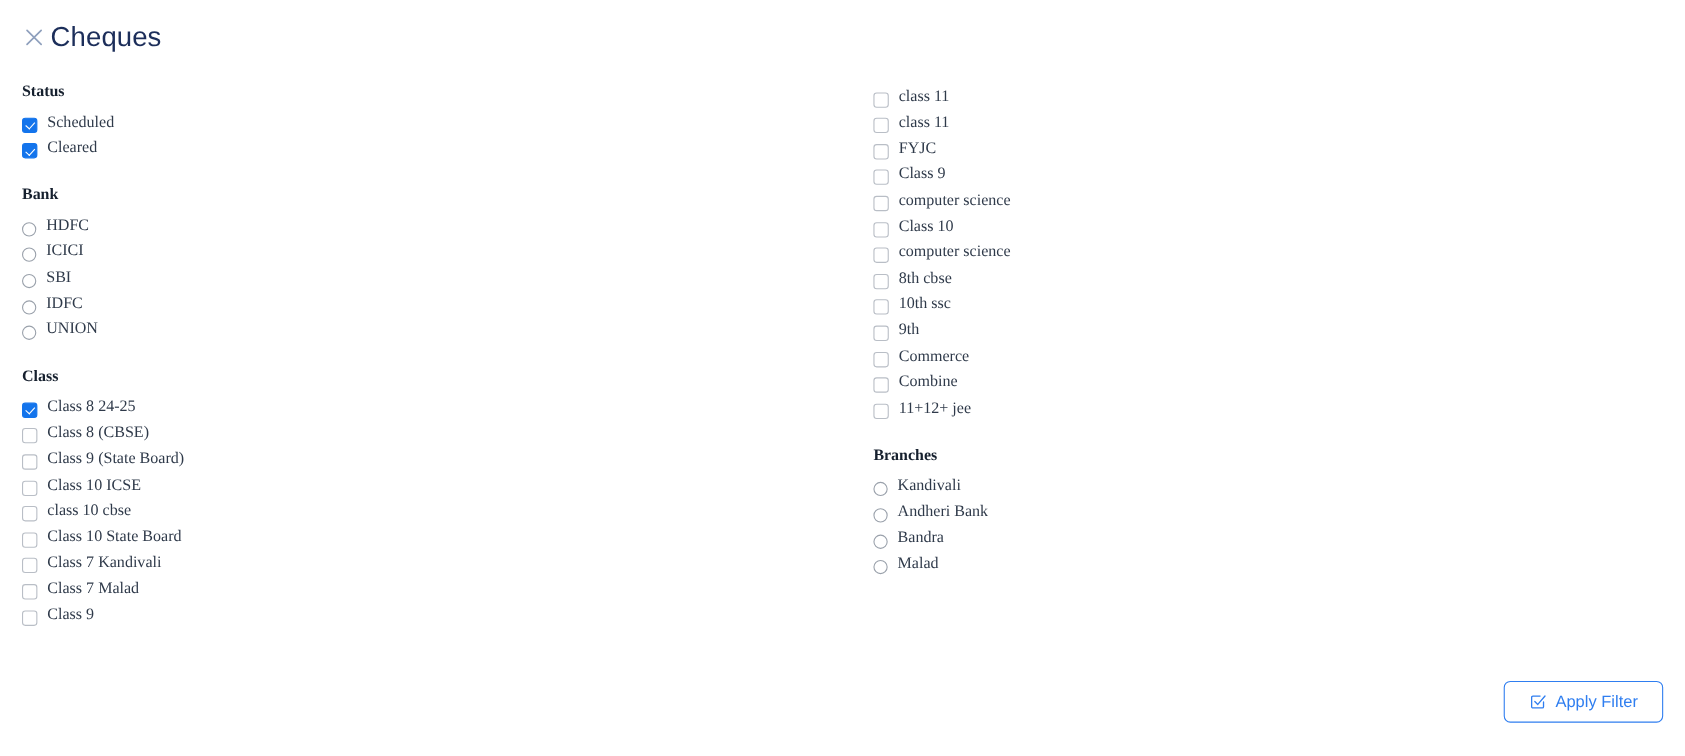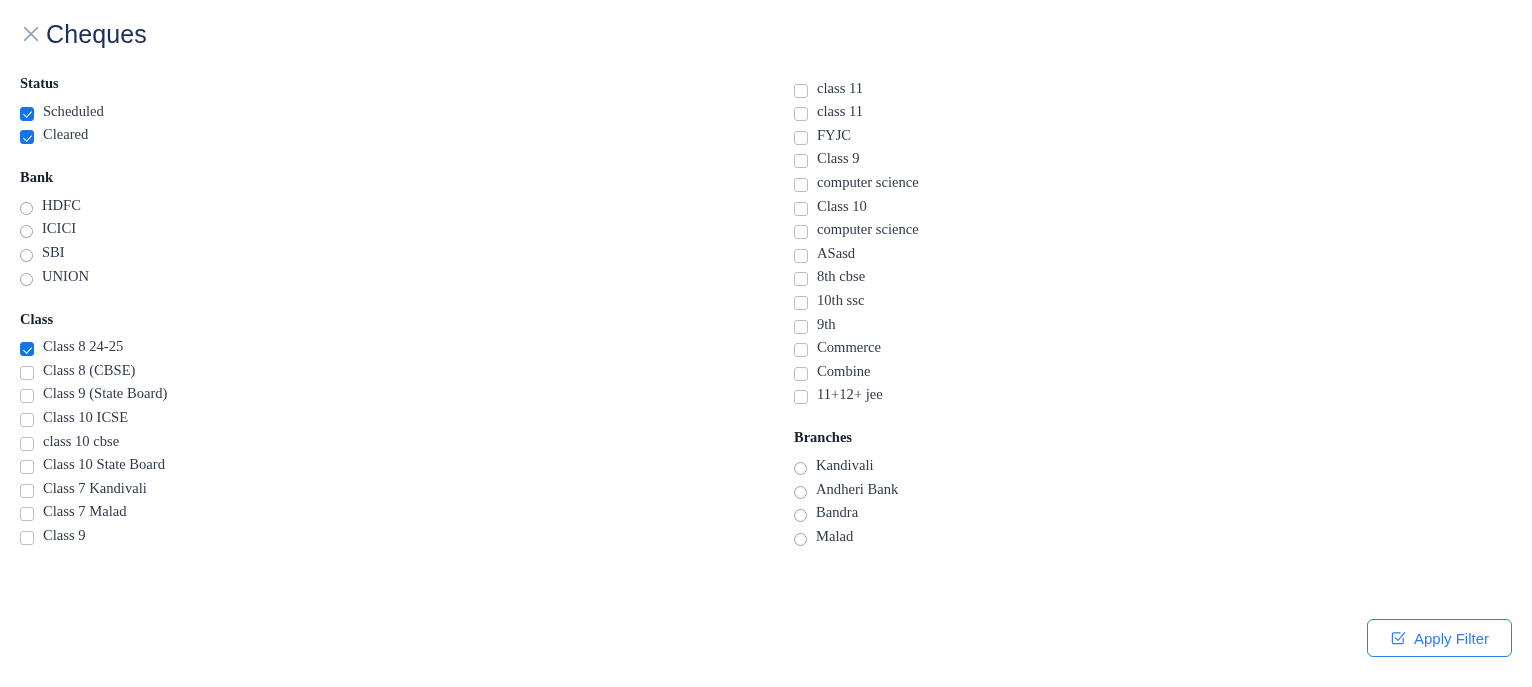--- a/index.html
+++ b/index.html
@@ -196,20 +196,24 @@
           <div class="option-row">
             <span class="rb"></span>
             <span class="option-label">ICICI</span>
           </div>
           <div class="option-row">
             <span class="rb"></span>
             <span class="option-label">SBI</span>
           </div>
           <div class="option-row">
             <span class="rb"></span>
+            <span class="option-label">IDFC</span>
+          </div>
+          <div class="option-row">
+            <span class="rb"></span>
             <span class="option-label">UNION</span>
           </div>
         </div>
         <div class="group">
           <div class="group-title">Class</div>
           <div class="option-row">
             <span class="cb checked"></span>
             <span class="option-label">Class 8 24-25</span>
           </div>
           <div class="option-row">
@@ -268,24 +272,20 @@
             <span class="cb"></span>
             <span class="option-label">computer science</span>
           </div>
           <div class="option-row">
             <span class="cb"></span>
             <span class="option-label">Class 10</span>
           </div>
           <div class="option-row">
             <span class="cb"></span>
             <span class="option-label">computer science</span>
-          </div>
-          <div class="option-row">
-            <span class="cb"></span>
-            <span class="option-label">ASasd</span>
           </div>
           <div class="option-row">
             <span class="cb"></span>
             <span class="option-label">8th cbse</span>
           </div>
           <div class="option-row">
             <span class="cb"></span>
             <span class="option-label">10th ssc</span>
           </div>
           <div class="option-row">

